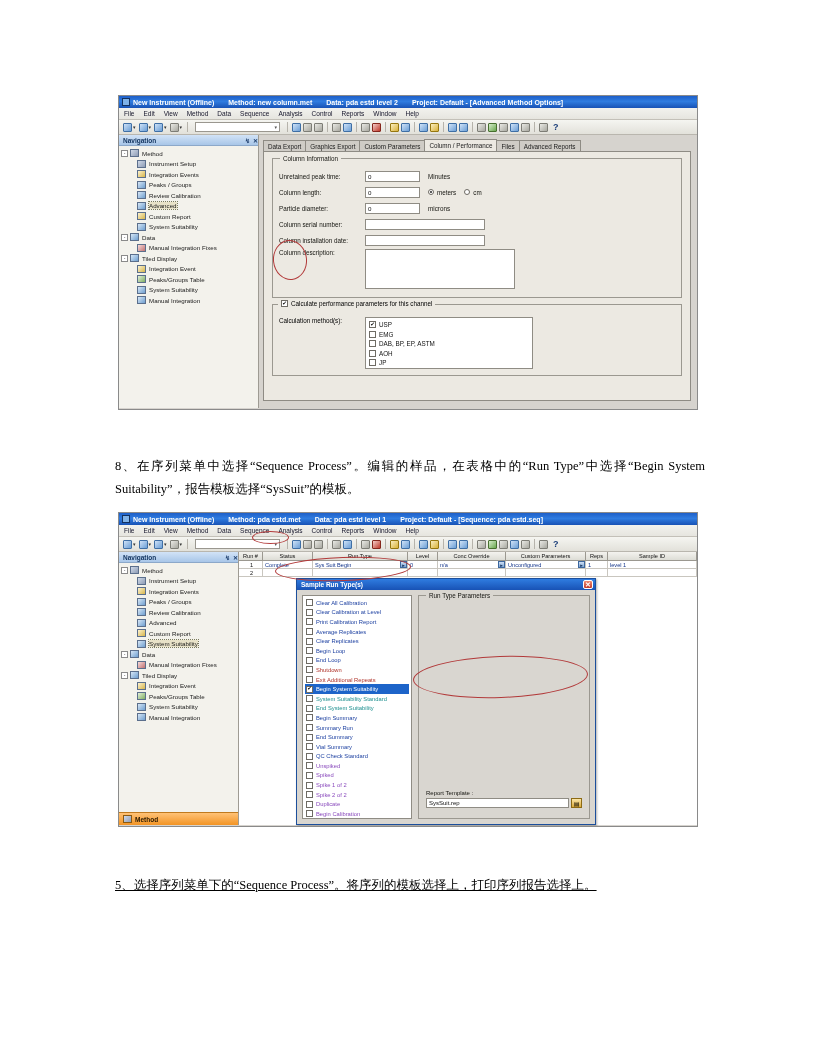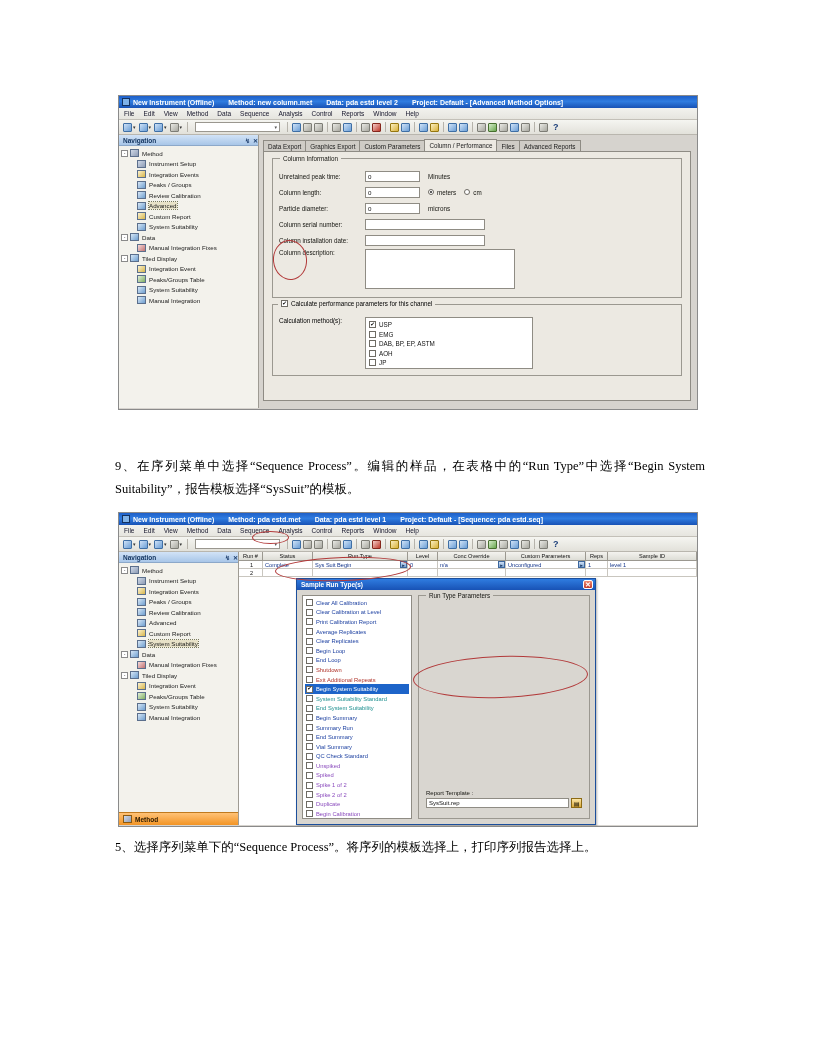--- a/index.html
+++ b/index.html
@@ -403,21 +403,21 @@
           </div>
         </div>
 
       </div>
     </div>
   </div>
 
   <div class="ellipse" style="left:154px;top:144px;width:34px;height:40px;transform:rotate(-6deg);"></div>
 </div>
 
-<div class="para" id="para1" style="top:455px;">9、在序列菜单中选择“Sequence Process”。编辑的样品，在表格中的“Run Type”中选择“Begin System Suitability”，报告模板选择“SysSuit”的模板。</div>
+<div class="para" id="para1" style="top:455px;">8、在序列菜单中选择“Sequence Process”。编辑的样品，在表格中的“Run Type”中选择“Begin System Suitability”，报告模板选择“SysSuit”的模板。</div>
 
 <div class="screenshot" id="shot2" style="left:118px;top:512px;width:580px;height:315px;">
 
   <div class="titlebar">
     <span class="tb-icon"></span>
     <span class="tb-seg">New Instrument (Offline)</span>
     <span class="tb-seg">Method: pda estd.met</span>
     <span class="tb-seg">Data: pda estd level 1</span>
     <span class="tb-seg">Project: Default - [Sequence: pda estd.seq]</span>
   </div>
@@ -743,13 +743,13 @@
         </div>
       </div>
     </div>
   </div>
 
   <div class="ellipse" style="left:133px;top:18px;width:37px;height:13px;"></div>
 
   <div class="ellipse" style="left:156px;top:44px;width:136px;height:24px;transform:rotate(-2deg);"></div>
 </div>
 
-<div class="para" id="para2" style="top:836px;">5、选择序列菜单下的“Sequence  Process”。将序列的模板选择上，打印序列报告选择上。</div>
+<div class="para" id="para2" style="top:874px;text-decoration:underline;">5、选择序列菜单下的“Sequence  Process”。将序列的模板选择上，打印序列报告选择上。</div>
 
 </body></html>

